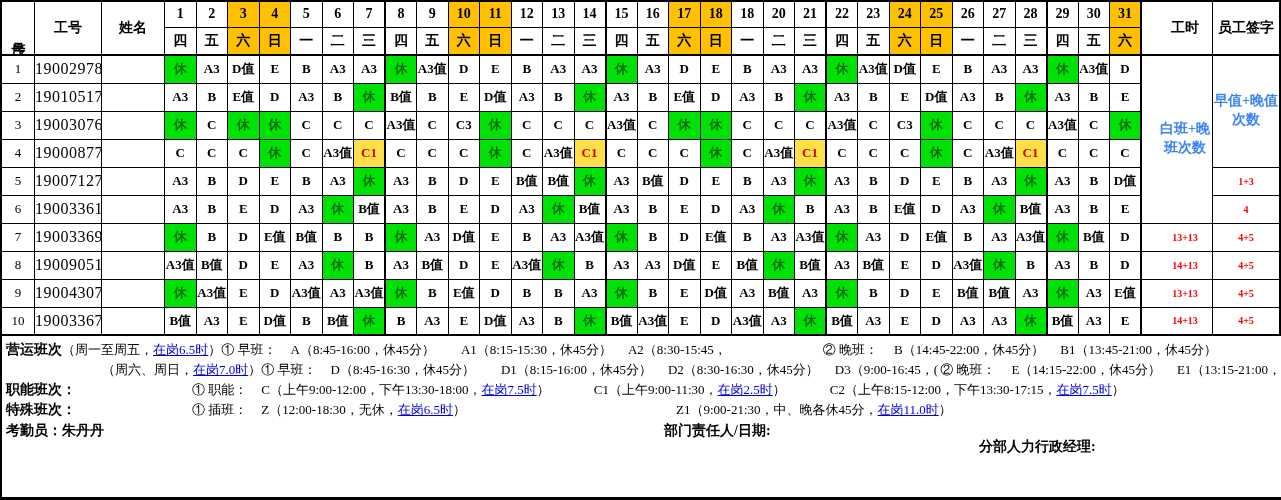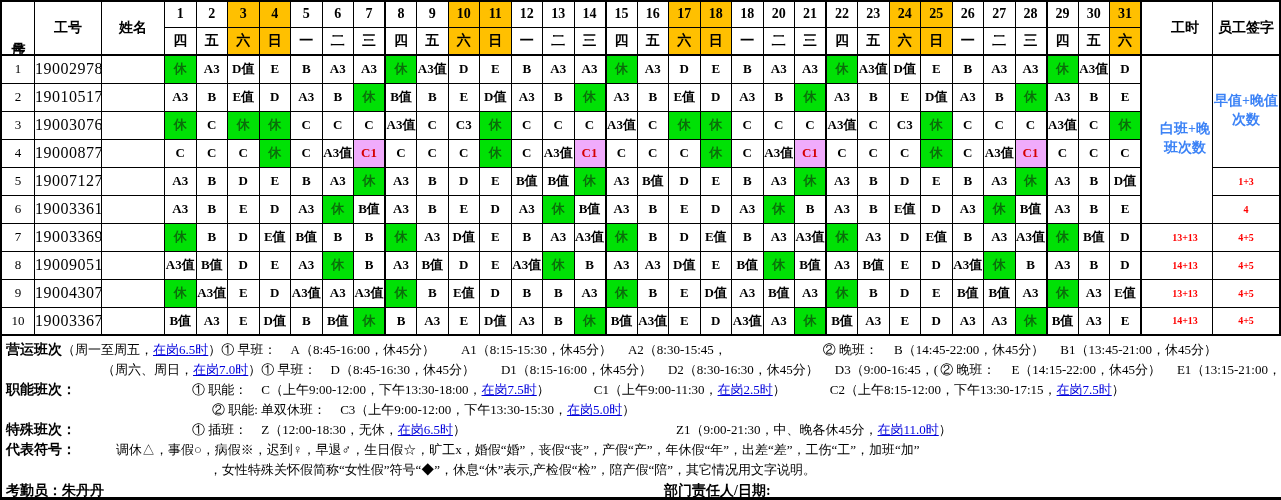--- a/index.html
+++ b/index.html
@@ -7,21 +7,21 @@
         border-bottom:3px solid #000;font-family:"Liberation Serif",serif;overflow:hidden;}
   table{border-collapse:collapse;table-layout:fixed;width:1281px;border:2px solid #000;}
   th,td{border:1px solid #000;text-align:center;vertical-align:middle;padding:0;overflow:hidden;
         white-space:nowrap;font-weight:bold;font-size:14px;color:#000;background:#fff;}
   .c-idx{width:32px}.c-id{width:66px}.c-name{width:62px}.c-hours{width:54px}.c-sign{width:66px}
   thead tr:first-child{height:26px}
   thead tr:last-child{height:28px}
   tbody tr{height:28px}
   .orange{background:#ffc000;}
   td.green{background:#00e105;color:#0b6e0b;}
-  td.pink{background:#f0abfc;color:#d40000;}
+  td.pink{background:#fde047;color:#d40000;}
   .wk{border-left:2px solid #000;}
   .hcol{border-left:2px solid #000;padding-left:16px;}
   tbody tr:first-child td{border-top:2px solid #000;}
   td.cell-no{font-weight:normal;font-size:13px;}
   td.cell-id{font-weight:normal;font-size:16px;letter-spacing:0.5px;}
   td.shift{font-size:13px;}
   td.note-red{color:#3b82f6;white-space:normal;word-break:break-all;font-size:14px;line-height:1.35;}
   td.redval{color:#f00;font-size:10px;}
   .vtext{writing-mode:vertical-rl;text-orientation:upright;line-height:1;letter-spacing:1px;}
   .lower{border-left:2px solid #000;box-sizing:border-box;padding:4px 0 0 2px;height:204px;}
@@ -485,24 +485,21 @@
           <td class="redval hcol">14+13</td>
           <td class="redval">4+5</td>
         </tr>
       </tbody>
     </table>
   <div class="lower">
     <div>
         <div class="note-line" style="padding-left: 2px;"><span class="seg seg-b">营运班次</span><span class="seg seg-n">（周一至周五，</span><span class="seg seg-u">在岗6.5时</span><span class="seg seg-n">）① 早班：</span><span class="seg seg-n" style="margin-left: 14px;">A（8:45-16:00，休45分）</span><span class="seg seg-n" style="margin-left: 26px;">A1（8:15-15:30，休45分）</span><span class="seg seg-n" style="margin-left: 16px;">A2（8:30-15:45，</span><span class="seg seg-n" style="margin-left: 96px;">② 晚班：</span><span class="seg seg-n" style="margin-left: 16px;">B（14:45-22:00，休45分）</span><span class="seg seg-n" style="margin-left: 16px;">B1（13:45-21:00，休45分）</span></div>
         <div class="note-line" style="padding-left: 98px;"><span class="seg seg-n">（周六、周日，</span><span class="seg seg-u">在岗7.0时</span><span class="seg seg-n">）① 早班：</span><span class="seg seg-n" style="margin-left: 14px;">D（8:45-16:30，休45分）</span><span class="seg seg-n" style="margin-left: 26px;">D1（8:15-16:00，休45分）</span><span class="seg seg-n" style="margin-left: 16px;">D2（8:30-16:30，休45分）</span><span class="seg seg-n" style="margin-left: 16px;">D3（9:00-16:45，(</span><span class="seg seg-n" style="margin-left: 2px;">② 晚班：</span><span class="seg seg-n" style="margin-left: 16px;">E（14:15-22:00，休45分）</span><span class="seg seg-n" style="margin-left: 16px;">E1（13:15-21:00，休45分）</span></div>
         <div class="note-line" style="padding-left: 2px;"><span class="seg seg-b">职能班次：</span><span class="seg seg-n" style="margin-left: 116px;">① 职能：</span><span class="seg seg-n" style="margin-left: 14px;">C（上午9:00-12:00，下午13:30-18:00，</span><span class="seg seg-u">在岗7.5时</span><span class="seg seg-n">）</span><span class="seg seg-n" style="margin-left: 44px;">C1（上午9:00-11:30，</span><span class="seg seg-u">在岗2.5时</span><span class="seg seg-n">）</span><span class="seg seg-n" style="margin-left: 44px;">C2（上午8:15-12:00，下午13:30-17:15，</span><span class="seg seg-u">在岗7.5时</span><span class="seg seg-n">）</span></div>
-        <div class="note-line" style="padding-left: 208px;"><span class="seg seg-n">② 职能: 单双休班：</span><span class="seg seg-n" style="margin-left: 14px;">C3（上午9:00-12:00，下午13:30-15:30，</span><span class="seg seg-u">在岗5.0时</span><span class="seg seg-n">）</span></div>
         <div class="note-line" style="padding-left: 2px;"><span class="seg seg-b">特殊班次：</span><span class="seg seg-n" style="margin-left: 116px;">① 插班：</span><span class="seg seg-n" style="margin-left: 14px;">Z（12:00-18:30，无休，</span><span class="seg seg-u">在岗6.5时</span><span class="seg seg-n">）</span><span class="seg seg-n" style="margin-left: 210px;">Z1（9:00-21:30，中、晚各休45分，</span><span class="seg seg-u">在岗11.0时</span><span class="seg seg-n">）</span></div>
-        <div class="note-line" style="padding-left: 2px;"><span class="seg seg-b">代表符号：</span><span class="seg seg-n" style="margin-left: 40px;">调休△，事假○，病假※，迟到♀，早退♂，生日假☆，旷工x，婚假“婚”，丧假“丧”，产假“产”，年休假“年”，出差“差”，工伤“工”，加班“加”</span></div>
-        <div class="note-line" style="padding-left: 205px;"><span class="seg seg-n">，女性特殊关怀假简称“女性假”符号“◆”，休息“休”表示,产检假“检”，陪产假“陪”，其它情况用文字说明。</span></div>
       </div>
     <div class="footer">
       <span class="f1">考勤员：朱丹丹</span>
       <span class="f2">部门责任人/日期:</span>
       <span class="f3">分部人力行政经理:</span>
     </div>
   </div>
 </div>
 
 </body></html>

